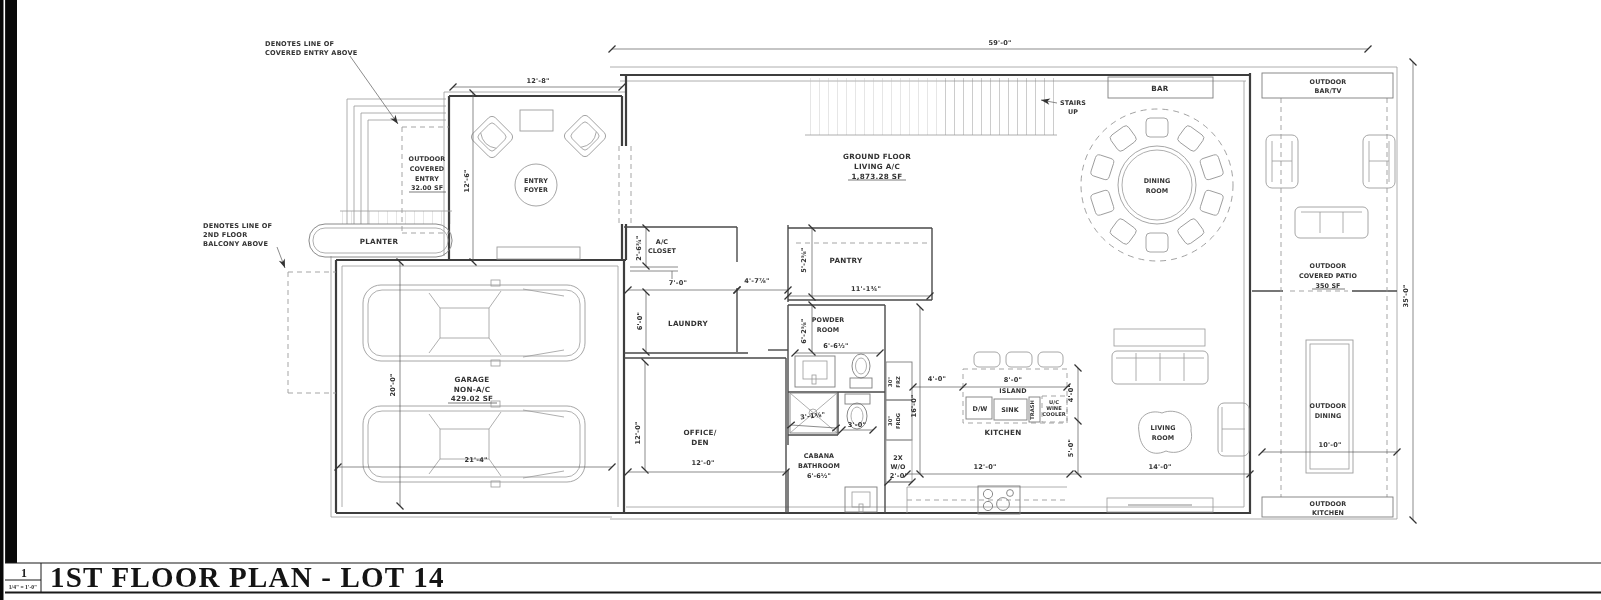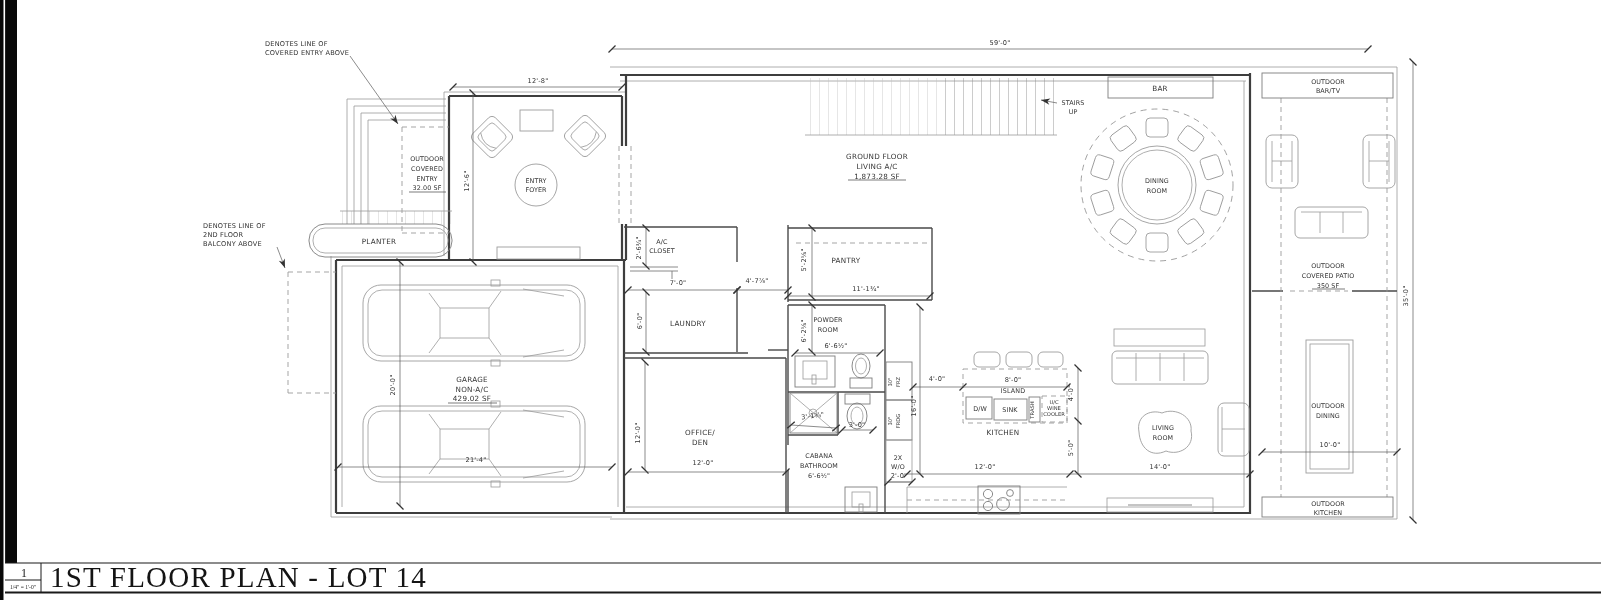--- a/index.html
+++ b/index.html
@@ -1,17 +1,17 @@
 <!DOCTYPE html>
 <html><head>
 <meta charset="utf-8">
 <style>
   html,body{margin:0;padding:0;background:#fff;}
   #page{position:relative;width:1601px;height:600px;background:#fff;overflow:hidden;
-        font-family:"DejaVu Sans",sans-serif;}
+        font-family:"DejaVu Sans",sans-serif;font-weight:bold;}
   svg{position:absolute;left:0;top:0;}
   
   .w  {stroke:#3e3e3e;stroke-width:2.2;fill:none;}
   .w2 {stroke:#4a4a4a;stroke-width:1.4;fill:none;}
   .t  {stroke:#9a9a9a;stroke-width:.8;fill:none;}
   .f  {stroke:#9c9c9c;stroke-width:.9;fill:none;}
   .fx {stroke:#7d7d7d;stroke-width:.9;fill:none;}
   .d  {stroke:#5a5a5a;stroke-width:.7;fill:none;}
   .da {stroke:#969696;stroke-width:.85;fill:none;stroke-dasharray:5 4;}
   .dd {stroke:#8a8a8a;stroke-width:.8;fill:none;stroke-dasharray:6 5;}

